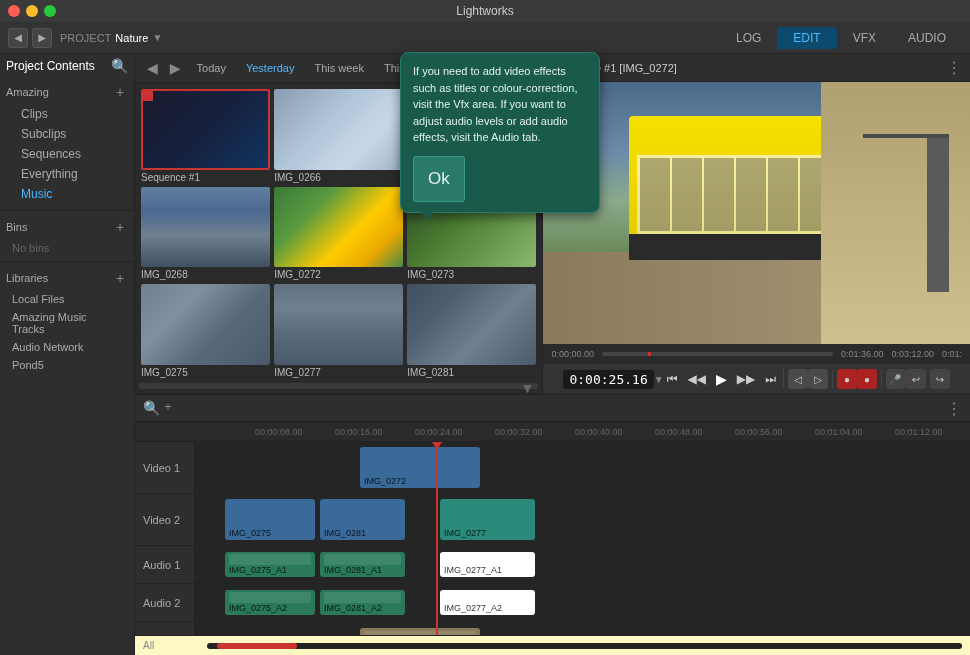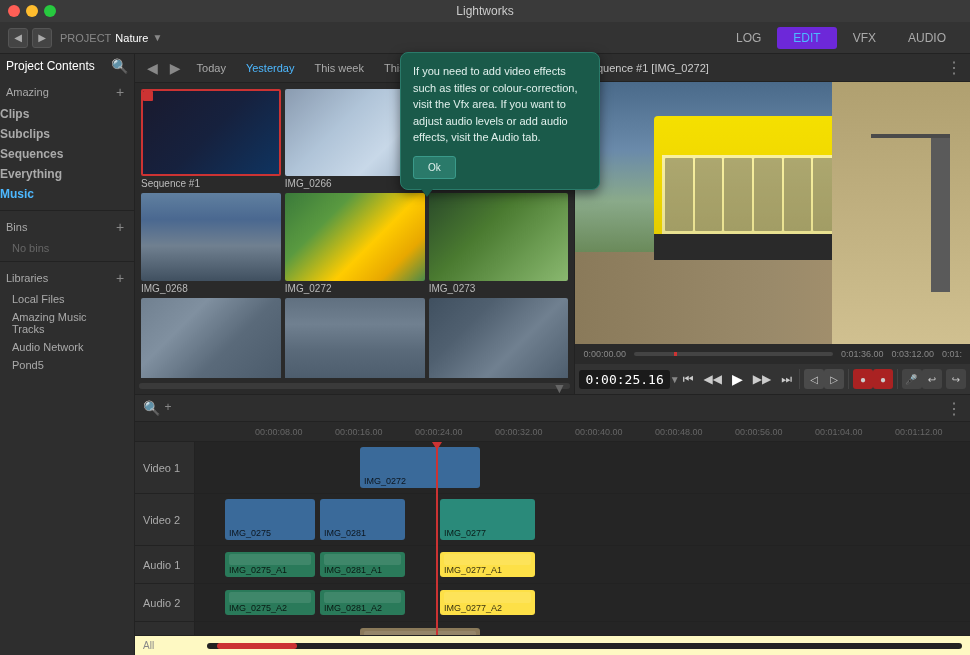--- a/index.html
+++ b/index.html
@@ -88,21 +88,21 @@
     }
     .top-tab {
       padding: 4px 16px;
       font-size: 12px;
       color: #aaa;
       cursor: pointer;
       border-radius: 3px;
     }
     .top-tab.active {
       color: #4db8ff;
-      background: #6d28d9;
+      background: #0c4a6e;
     }
 
     
     .main-layout {
       display: flex;
       height: calc(655px - 22px - 32px);
     }
 
     
     .sidebar {
@@ -130,25 +130,24 @@
       color: #888;
       font-size: 14px;
       cursor: pointer;
       width: 16px; height: 16px;
       display: flex; align-items: center; justify-content: center;
     }
     .sidebar-items {
       padding: 2px 0;
     }
     .sidebar-item {
-      padding: 3px 0;
+      padding: 3px 21px;
       font-size: 12px;
       color: #aaa;
       cursor: pointer;
-      font-weight: bold;
     }
     .sidebar-item.recent { color: #4db8ff; }
 
     .sidebar-divider {
       height: 1px;
       background: #222;
       margin: 4px 0;
     }
 
     .bins-header {
@@ -331,21 +330,21 @@
     }
     .timeline-marker {
       font-size: 9px;
       color: #888;
     }
     .preview-timecode-bar {
       height: 30px;
       background: #333;
       display: flex;
       align-items: center;
-      padding: 0 4px;
+      padding: 0 20px;
       gap: 0;
     }
     .timecode-display {
       color: #fff;
       font-size: 13px;
       font-family: monospace;
       background: #1a1a1a;
       padding: 2px 6px;
       border-radius: 3px;
     }
@@ -489,21 +488,21 @@
     .clip-waveform {
       height: 20px;
       background: rgba(255,255,255,0.1);
       border-radius: 2px;
       overflow: hidden;
     }
 
     
     .clip-blue { background: #3a6a9a; }
     .clip-teal { background: #2a8a7a; }
-    .clip-green { background: #fde047; }
+    .clip-green { background: #ffffff; }
     .clip-audio { background: #2a7a5a; }
     .clip-tan { background: #8a7a5a; }
 
     
     .playhead {
       position: absolute;
       top: 0;
       width: 2px;
       background: #cc3333;
       z-index: 10;
@@ -570,24 +569,24 @@
     .tooltip-text {
       font-size: 11px;
       color: #e0f0ec;
       line-height: 1.5;
       margin-bottom: 10px;
     }
     .tooltip-ok-btn {
       background: #2a7a6a;
       border: 1px solid #3a9a8a;
       color: #e0f0ec;
-      padding: 5px 14px;
+      padding: 12px 14px;
       border-radius: 3px;
       cursor: pointer;
-      font-size: 10px;
+      font-size: 17px;
     }
     .tooltip-arrow {
       position: absolute;
       bottom: -8px;
       left: 20px;
       width: 0; height: 0;
       border-left: 6px solid transparent;
       border-right: 6px solid transparent;
       border-top: 8px solid #1a5a4a;
     }

